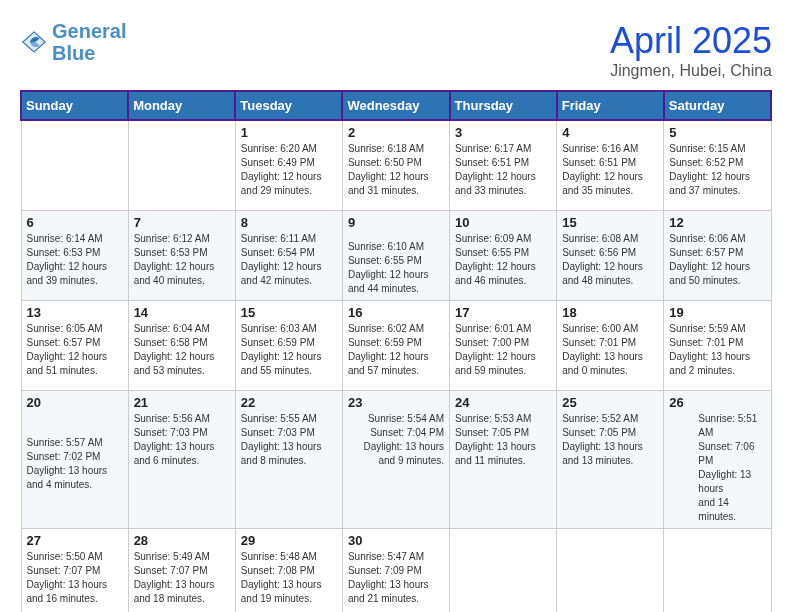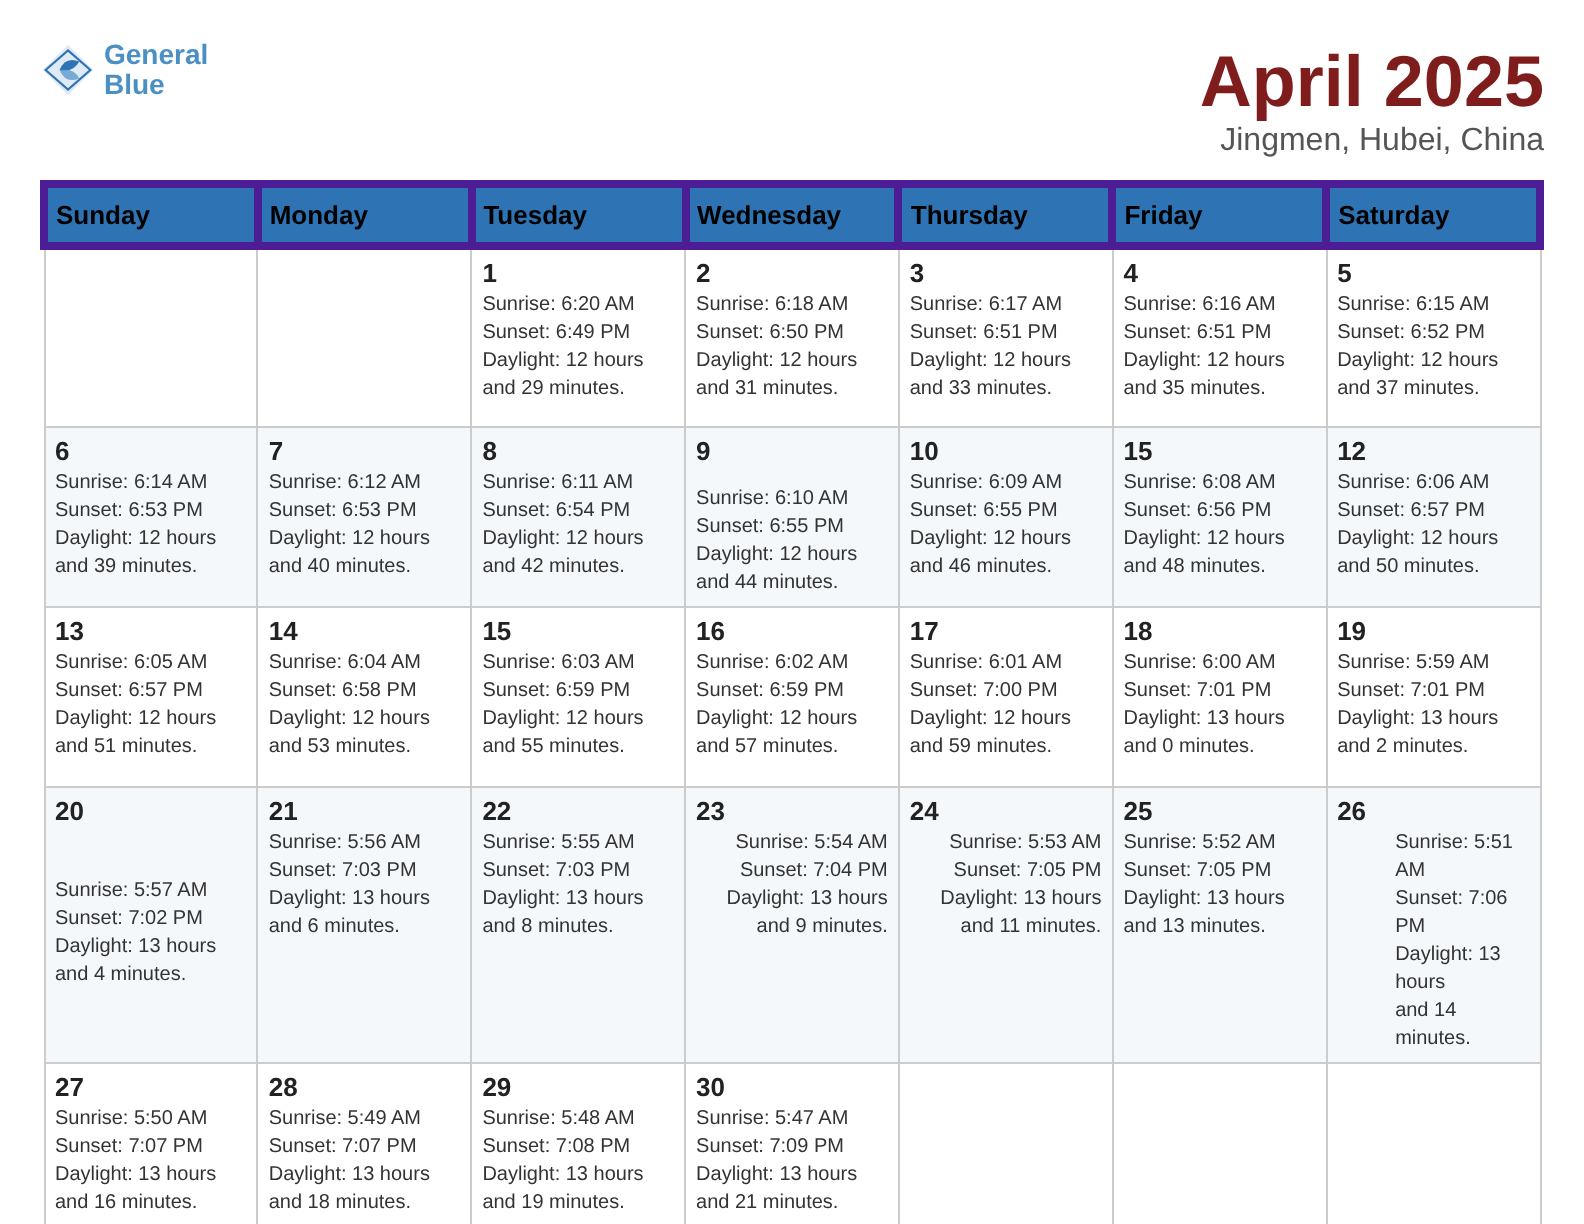--- a/index.html
+++ b/index.html
@@ -14,59 +14,59 @@
       display: flex;
       justify-content: space-between;
       align-items: flex-start;
       margin-bottom: 10px;
     }
     .logo {
       display: flex;
       align-items: center;
     }
     .logo-text {
-      font-size: 14px;
+      font-size: 20px;
       font-weight: bold;
       color: #1a3a5c;
       line-height: 1.1;
     }
     .logo-text span {
       color: #4a90c4;
     }
     .logo-icon {
       width: 28px;
       height: 28px;
       margin-right: 4px;
     }
     .title-block {
       text-align: right;
     }
     .month-title {
       font-size: 36px;
-      font-weight: bold;
-      color: #7f1d1d;
+      font-weight: normal;
+      color: #1d4ed8;
     }
     .location {
       font-size: 16px;
       color: #555;
     }
     table {
       width: 100%;
       border-collapse: collapse;
     }
     thead tr {
       background-color: #2e74b5;
     }
     thead th {
-      color: #000000;
+      color: #ffffff;
       font-size: 13px;
       font-weight: bold;
       padding: 6px 4px;
       text-align: left;
-      border: 4px solid #4c1d95;
+      border: 2px solid #4c1d95;
     }
     tbody td {
       width: calc(100% / 7);
       vertical-align: top;
       padding: 4px 5px;
       border: 1px solid #ccc;
       font-size: 10.5px;
       color: #222;
       min-height: 80px;
       height: 90px;
@@ -295,21 +295,21 @@
         </td>
         <td>
           <span class="day-num">23</span>
           <div class="day-info" style="white-space: pre-line; text-align: right;">Sunrise: 5:54 AM
 Sunset: 7:04 PM
 Daylight: 13 hours
 and 9 minutes.</div>
         </td>
         <td>
           <span class="day-num">24</span>
-          <div class="day-info" style="white-space: pre-line; text-align: right;">Sunrise: 5:53 AM
+          <div class="day-info" style="white-space: pre-line;">Sunrise: 5:53 AM
 Sunset: 7:05 PM
 Daylight: 13 hours
 and 11 minutes.</div>
         </td>
         <td>
           <span class="day-num">25</span>
           <div class="day-info" style="white-space: pre-line;">Sunrise: 5:52 AM
 Sunset: 7:05 PM
 Daylight: 13 hours
 and 13 minutes.</div>

